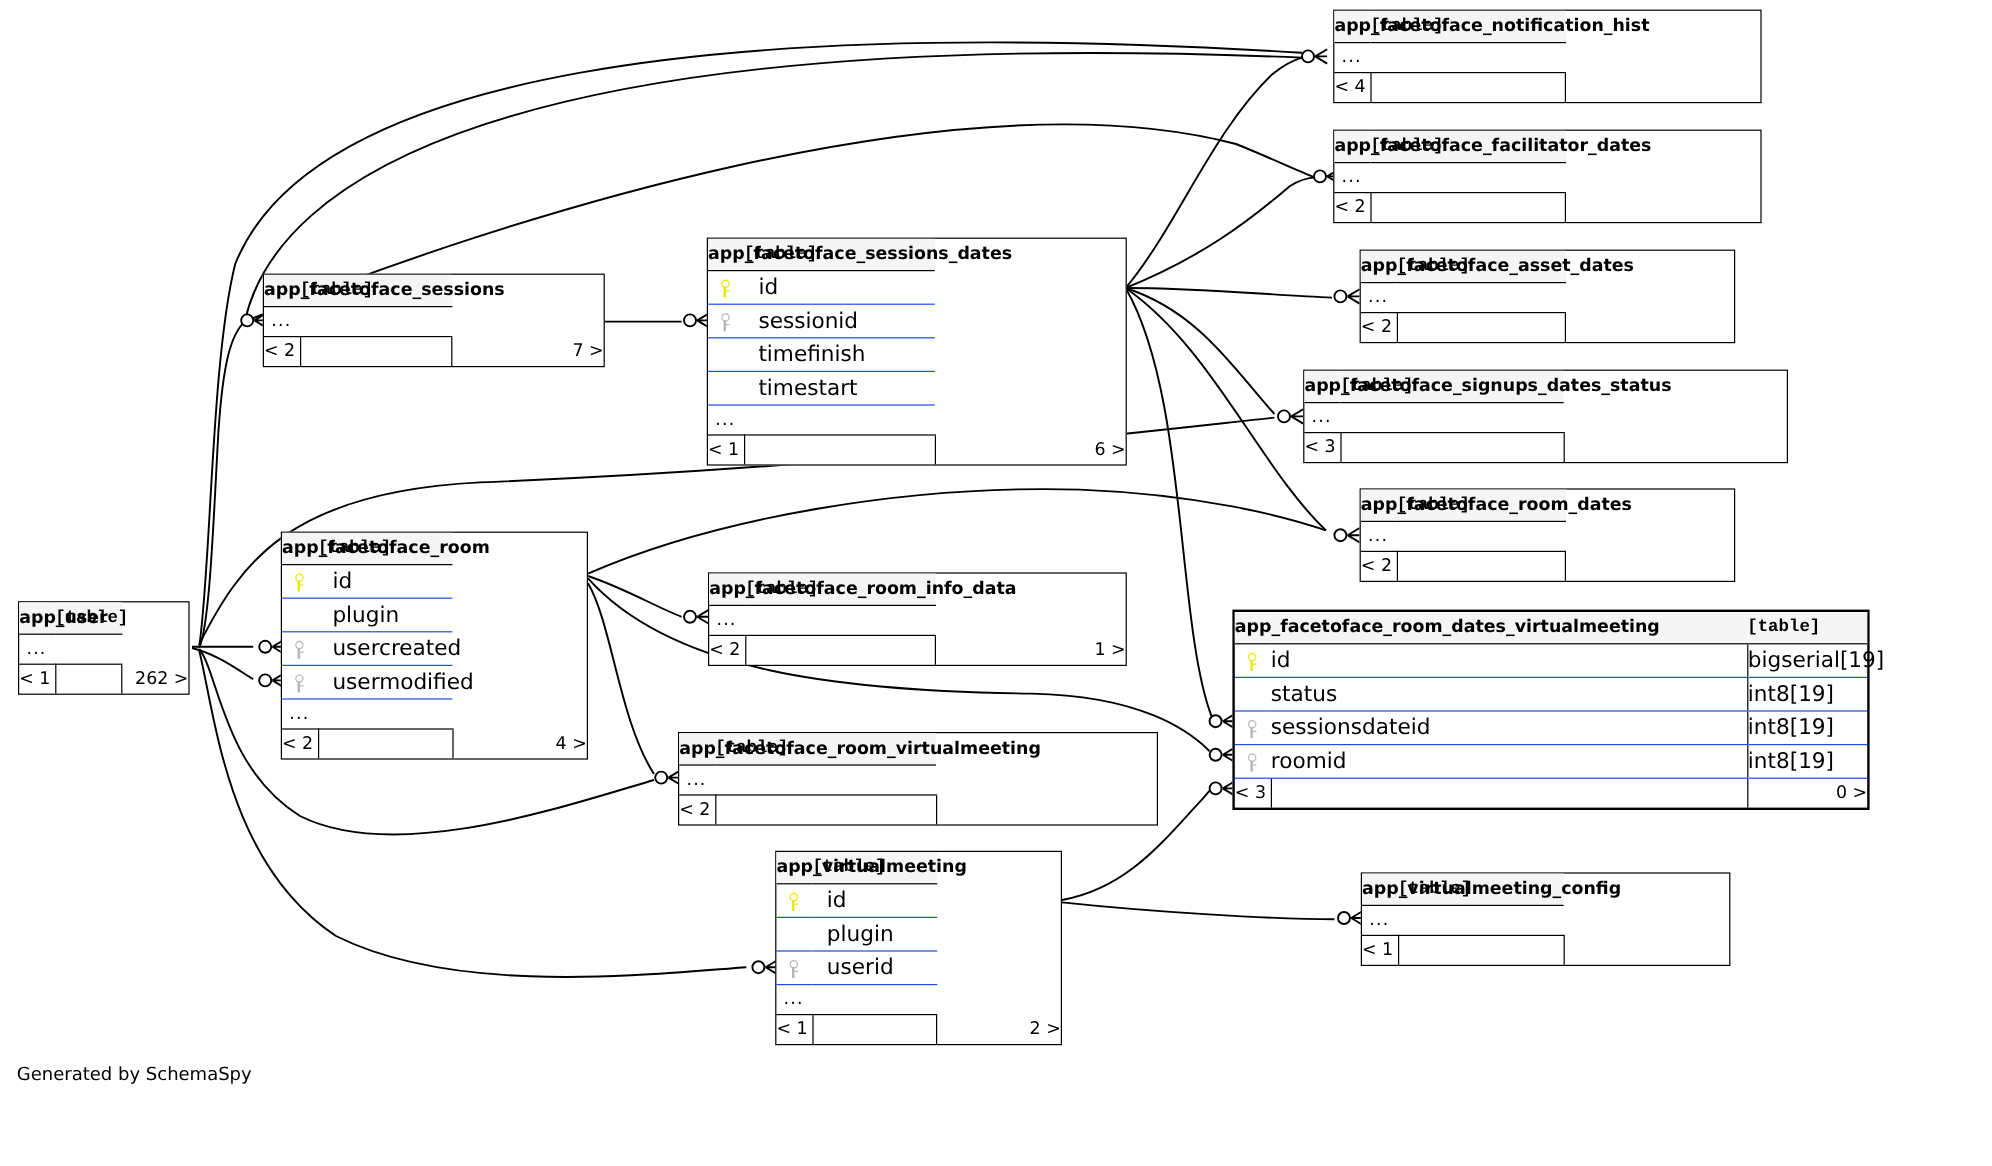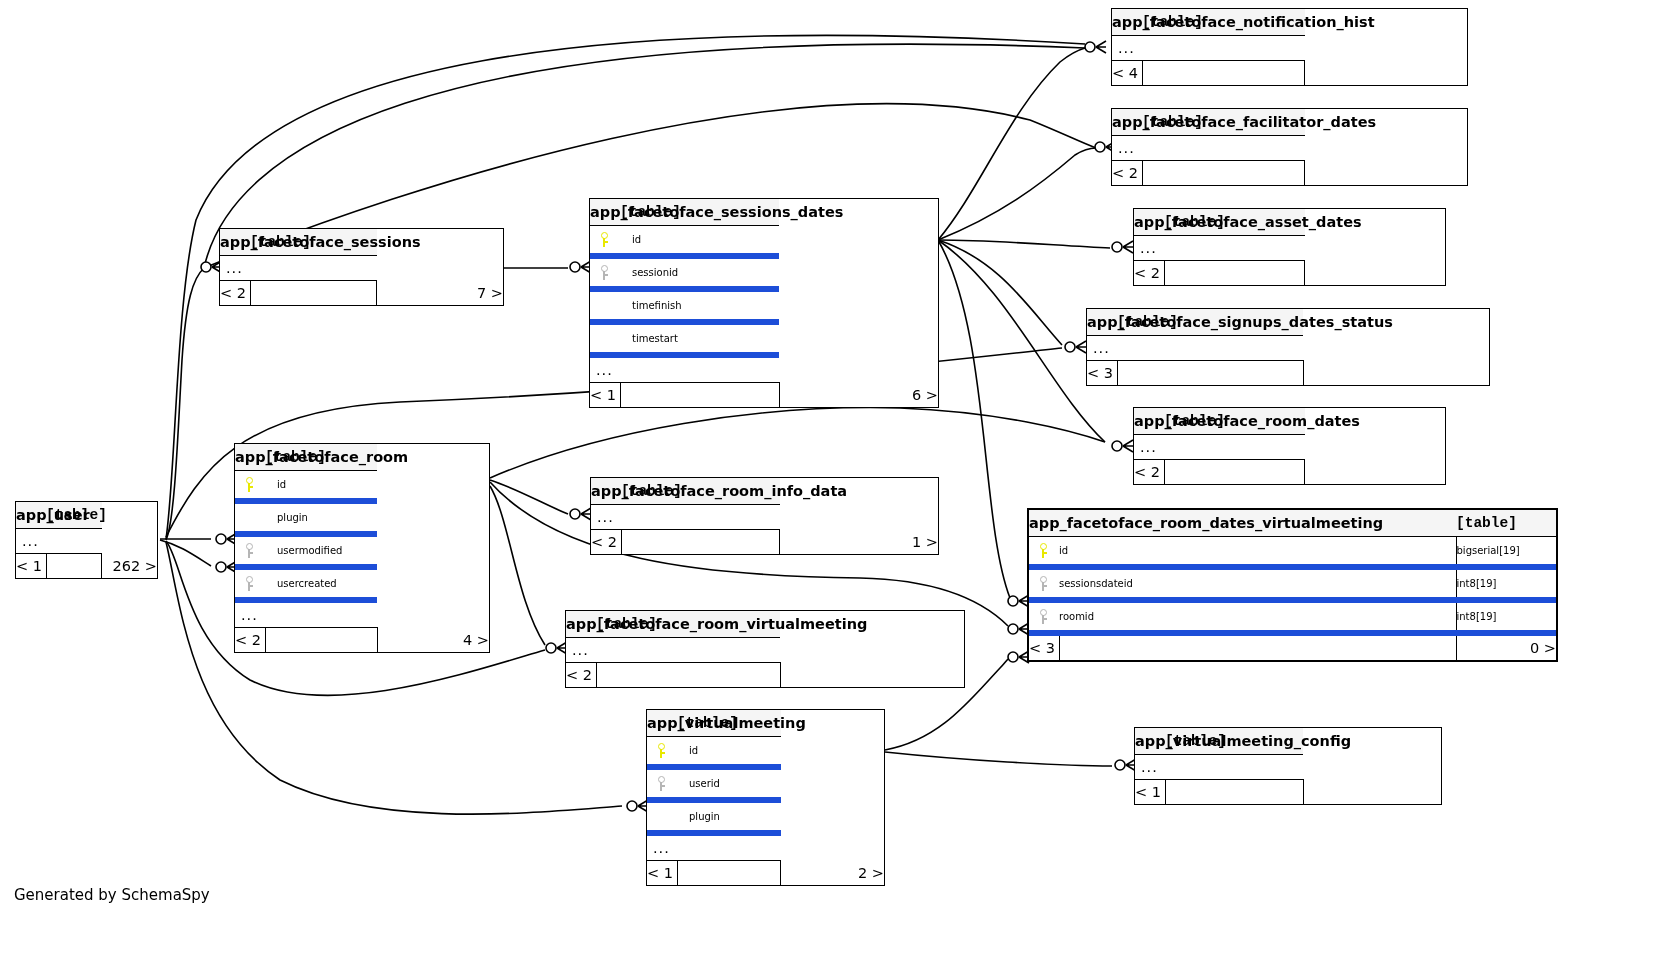--- a/index.html
+++ b/index.html
@@ -60,22 +60,22 @@
     padding-left: 7px;
   }
   .hdr-tag {
     padding-right: 7px;
     font-weight: normal;
     font-size: 13px;
     font-family: Liberation Mono, monospace;
   }
   .col-row td {
     height: 27px;
-    border-bottom: 6px solid #1d4ed8;
-    font-size: 10px;
+    border-bottom: 1px solid #1d4ed8;
+    font-size: 18px;
     white-space: nowrap;
   }
   .keycell {
     width: 30px;
     text-align: center;
     vertical-align: middle;
   }
   .colname {
     padding-left: 6px;
   }
@@ -344,20 +344,25 @@
             <tr class="hdr-row">
               <td class="hdr-name" colspan="2">app_facetoface_room_dates_virtualmeeting</td>
               <td class="hdr-tag">[table]</td>
             </tr>
             <tr class="col-row">
               <td class="keycell"><span class="keyicon key-pk"><span class="kcirc"></span><span class="kstem"></span><span class="ktooth"></span></span></td>
               <td class="colname">id</td>
               <td class="coltype">bigserial[19]</td>
             </tr>
             <tr class="col-row">
+              <td class="keycell"></td>
+              <td class="colname">status</td>
+              <td class="coltype">int8[19]</td>
+            </tr>
+            <tr class="col-row">
               <td class="keycell"><span class="keyicon key-fk"><span class="kcirc"></span><span class="kstem"></span><span class="ktooth"></span></span></td>
               <td class="colname">sessionsdateid</td>
               <td class="coltype">int8[19]</td>
             </tr>
             <tr class="col-row">
               <td class="keycell"><span class="keyicon key-fk"><span class="kcirc"></span><span class="kstem"></span><span class="ktooth"></span></span></td>
               <td class="colname">roomid</td>
               <td class="coltype">int8[19]</td>
             </tr>
             <tr class="foot-row">
@@ -486,25 +491,25 @@
             <tr class="col-row">
               <td class="keycell"><span class="keyicon key-pk"><span class="kcirc"></span><span class="kstem"></span><span class="ktooth"></span></span></td>
               <td class="colname" style="padding-left:12px">id</td>
             </tr>
             <tr class="col-row">
               <td class="keycell"></td>
               <td class="colname" style="padding-left:12px">plugin</td>
             </tr>
             <tr class="col-row">
               <td class="keycell"><span class="keyicon key-fk"><span class="kcirc"></span><span class="kstem"></span><span class="ktooth"></span></span></td>
+              <td class="colname" style="padding-left:12px">usercreated</td>
+            </tr>
+            <tr class="col-row">
+              <td class="keycell"><span class="keyicon key-fk"><span class="kcirc"></span><span class="kstem"></span><span class="ktooth"></span></span></td>
               <td class="colname" style="padding-left:12px">usermodified</td>
-            </tr>
-            <tr class="col-row">
-              <td class="keycell"><span class="keyicon key-fk"><span class="kcirc"></span><span class="kstem"></span><span class="ktooth"></span></span></td>
-              <td class="colname" style="padding-left:12px">usercreated</td>
             </tr>
             <tr class="ellipsis-row">
               <td colspan="2">...</td>
             </tr>
             <tr class="foot-row">
               <td class="foot-l" style="width:33%">&lt; 2</td>
               <td class="foot-m" style="width:33%"></td>
               <td class="foot-r" style="width:34%">4 &gt;</td>
             </tr>
           </tbody>
@@ -563,27 +568,27 @@
           <tbody>
             <tr class="hdr-row">
               <td class="hdr-name">app_virtualmeeting</td>
               <td class="hdr-tag">[table]</td>
             </tr>
             <tr class="col-row">
               <td class="keycell"><span class="keyicon key-pk"><span class="kcirc"></span><span class="kstem"></span><span class="ktooth"></span></span></td>
               <td class="colname" style="padding-left:12px">id</td>
             </tr>
             <tr class="col-row">
+              <td class="keycell"></td>
+              <td class="colname" style="padding-left:12px">plugin</td>
+            </tr>
+            <tr class="col-row">
               <td class="keycell"><span class="keyicon key-fk"><span class="kcirc"></span><span class="kstem"></span><span class="ktooth"></span></span></td>
               <td class="colname" style="padding-left:12px">userid</td>
             </tr>
-            <tr class="col-row">
-              <td class="keycell"></td>
-              <td class="colname" style="padding-left:12px">plugin</td>
-            </tr>
             <tr class="ellipsis-row">
               <td colspan="2">...</td>
             </tr>
             <tr class="foot-row">
               <td class="foot-l" style="width:33%">&lt; 1</td>
               <td class="foot-m" style="width:33%"></td>
               <td class="foot-r" style="width:34%">2 &gt;</td>
             </tr>
           </tbody>
         </table>

